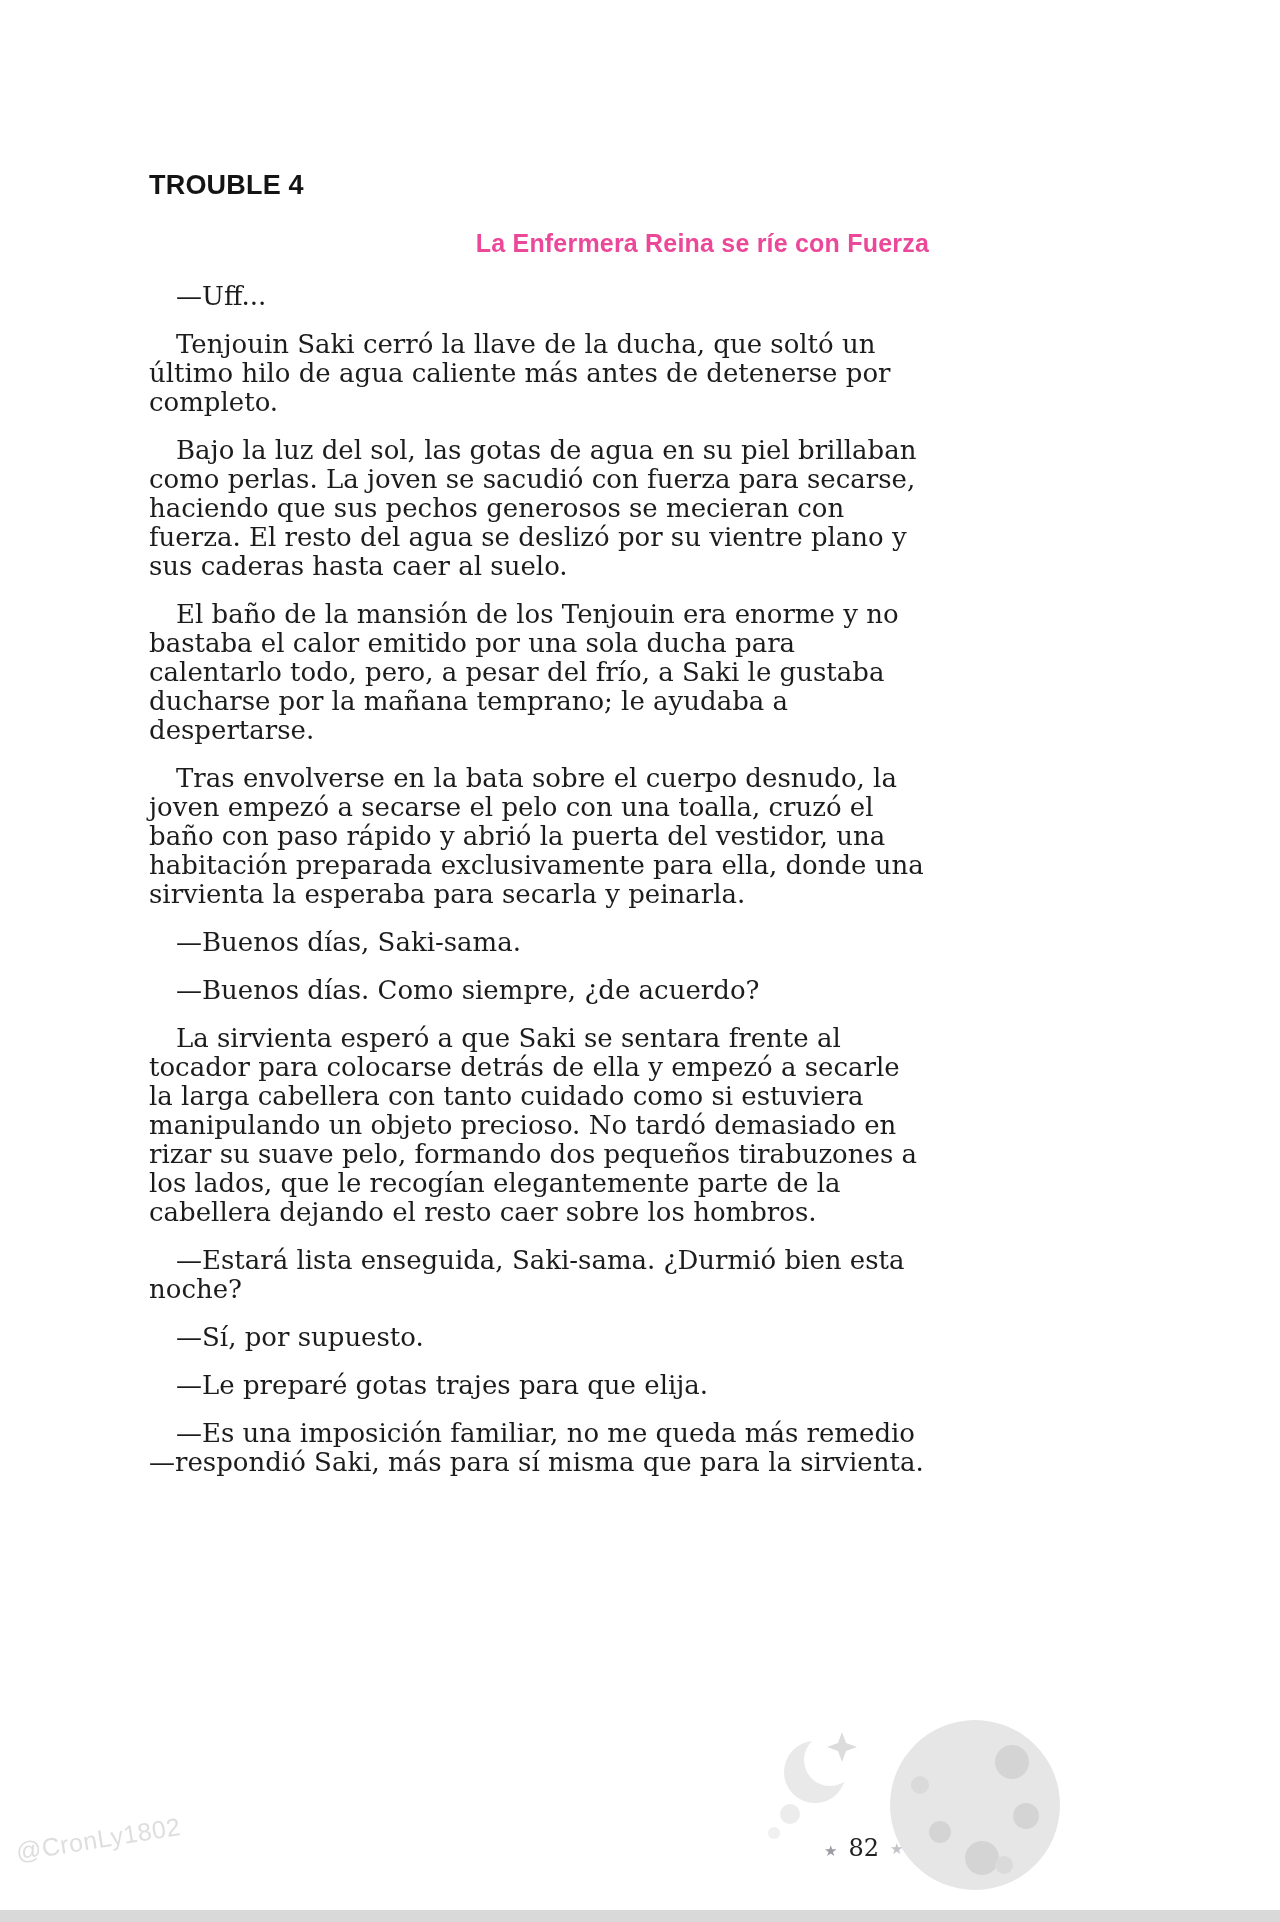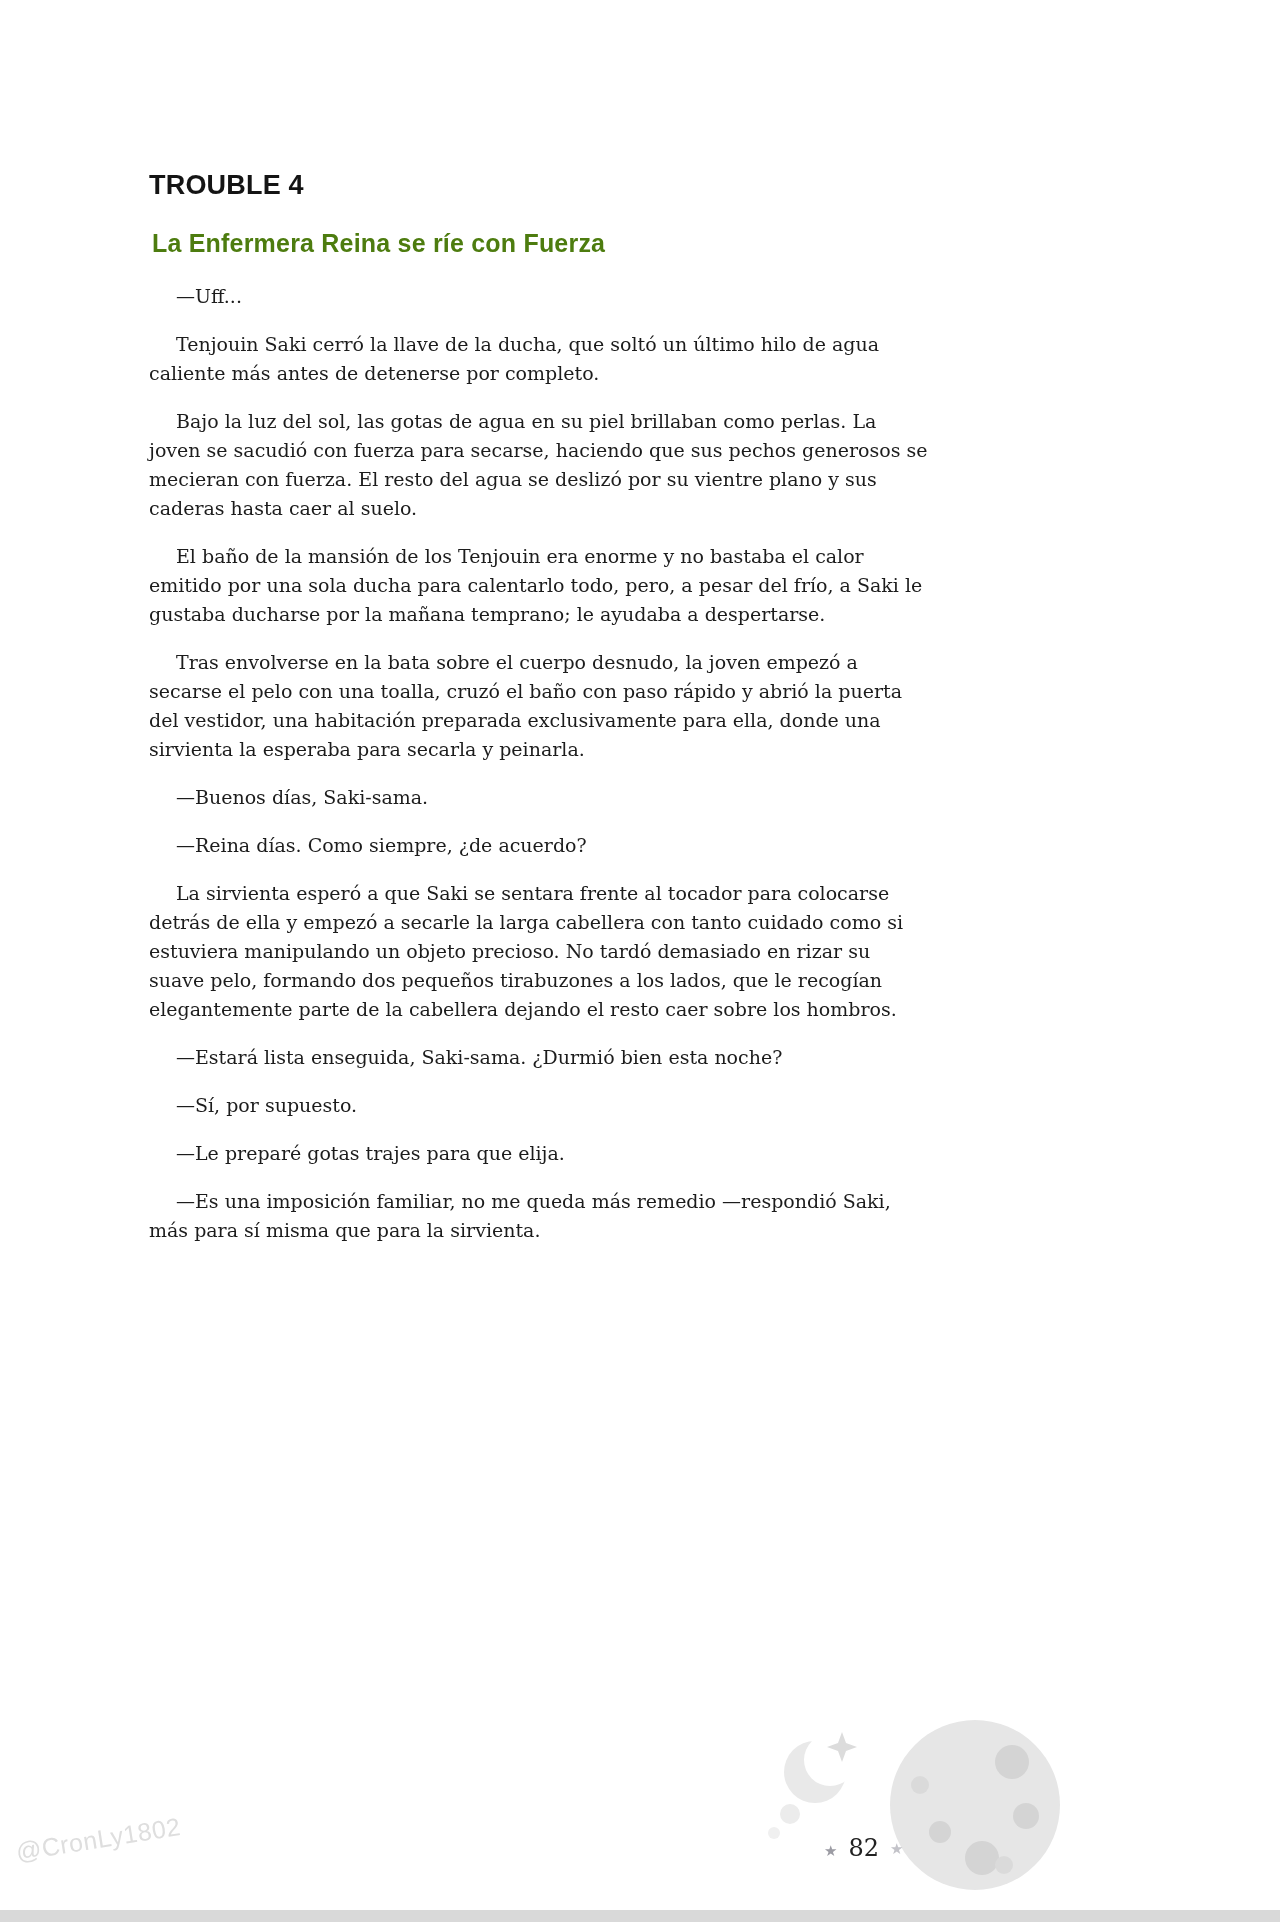--- a/index.html
+++ b/index.html
@@ -31,26 +31,27 @@
     font-weight: bold;
     font-size: 27px;
     color: #141414;
     margin: 0 0 28px 0;
     letter-spacing: 0.2px;
   }
   .doc-subtitle {
     font-family: "Liberation Sans", sans-serif;
     font-weight: bold;
     font-size: 25px;
-    color: #4d7c0f;
+    color: #ec4899;
     margin: 0 0 16px 3px;
     letter-spacing: 0.2px;
+    text-align: right;
   }
   p.para {
-    font-size: 19px;
+    font-size: 26px;
     line-height: 29px;
     color: #1c1c1c;
     text-indent: 27px;
     margin: 19px 0 0 0;
     text-align: left;
   }
   p.para:first-of-type {
     margin-top: 24px;
   }
   .watermark {
@@ -114,21 +115,21 @@
   <div class="content">
     <h1 class="doc-title">TROUBLE 4</h1>
     <h2 class="doc-subtitle">La Enfermera Reina se ríe con Fuerza</h2>
 
     <p class="para">—Uff...</p>
     <p class="para">Tenjouin Saki cerró la llave de la ducha, que soltó un último hilo de agua caliente más antes de detenerse por completo.</p>
     <p class="para">Bajo la luz del sol, las gotas de agua en su piel brillaban como perlas. La joven se sacudió con fuerza para secarse, haciendo que sus pechos generosos se mecieran con fuerza. El resto del agua se deslizó por su vientre plano y sus caderas hasta caer al suelo.</p>
     <p class="para">El baño de la mansión de los Tenjouin era enorme y no bastaba el calor emitido por una sola ducha para calentarlo todo, pero, a pesar del frío, a Saki le gustaba ducharse por la mañana temprano; le ayudaba a despertarse.</p>
     <p class="para">Tras envolverse en la bata sobre el cuerpo desnudo, la joven empezó a secarse el pelo con una toalla, cruzó el baño con paso rápido y abrió la puerta del vestidor, una habitación preparada exclusivamente para ella, donde una sirvienta la esperaba para secarla y peinarla.</p>
     <p class="para">—Buenos días, Saki-sama.</p>
-    <p class="para">—Reina días. Como siempre, ¿de acuerdo?</p>
+    <p class="para">—Buenos días. Como siempre, ¿de acuerdo?</p>
     <p class="para">La sirvienta esperó a que Saki se sentara frente al tocador para colocarse detrás de ella y empezó a secarle la larga cabellera con tanto cuidado como si estuviera manipulando un objeto precioso. No tardó demasiado en rizar su suave pelo, formando dos pequeños tirabuzones a los lados, que le recogían elegantemente parte de la cabellera dejando el resto caer sobre los hombros.</p>
     <p class="para">—Estará lista enseguida, Saki-sama. ¿Durmió bien esta noche?</p>
     <p class="para">—Sí, por supuesto.</p>
     <p class="para">—Le preparé gotas trajes para que elija.</p>
     <p class="para">—Es una imposición familiar, no me queda más remedio —respondió Saki, más para sí misma que para la sirvienta.</p>
   </div>
 
   <div class="moon-decoration">
     <svg width="310" height="210" viewBox="0 0 310 210" xmlns="http://www.w3.org/2000/svg">
 

